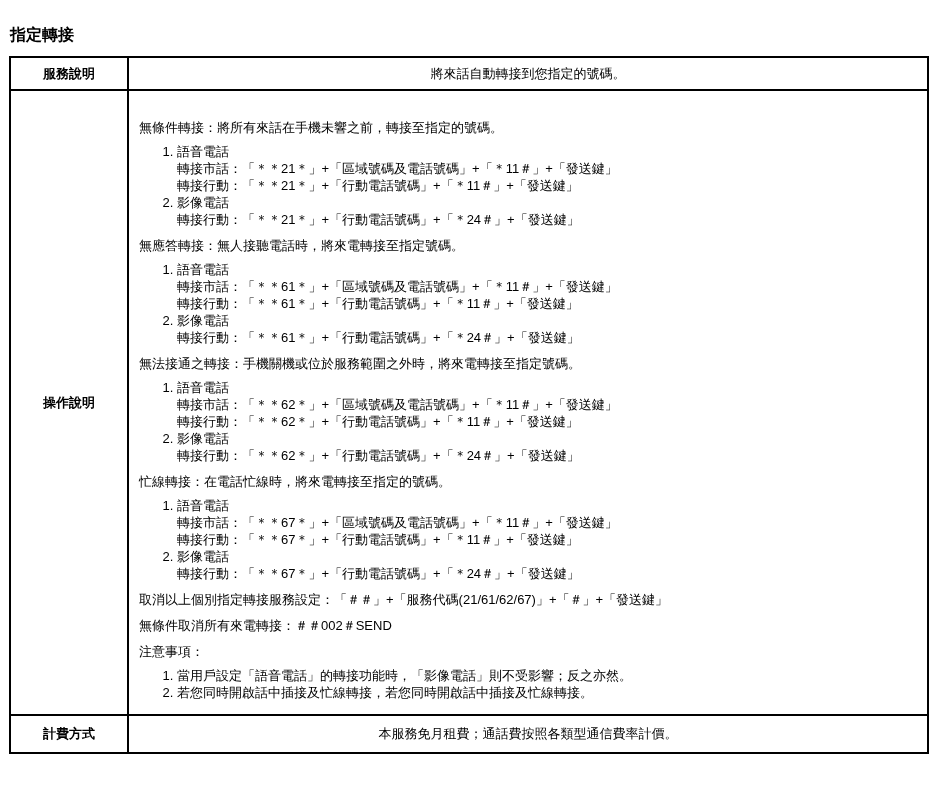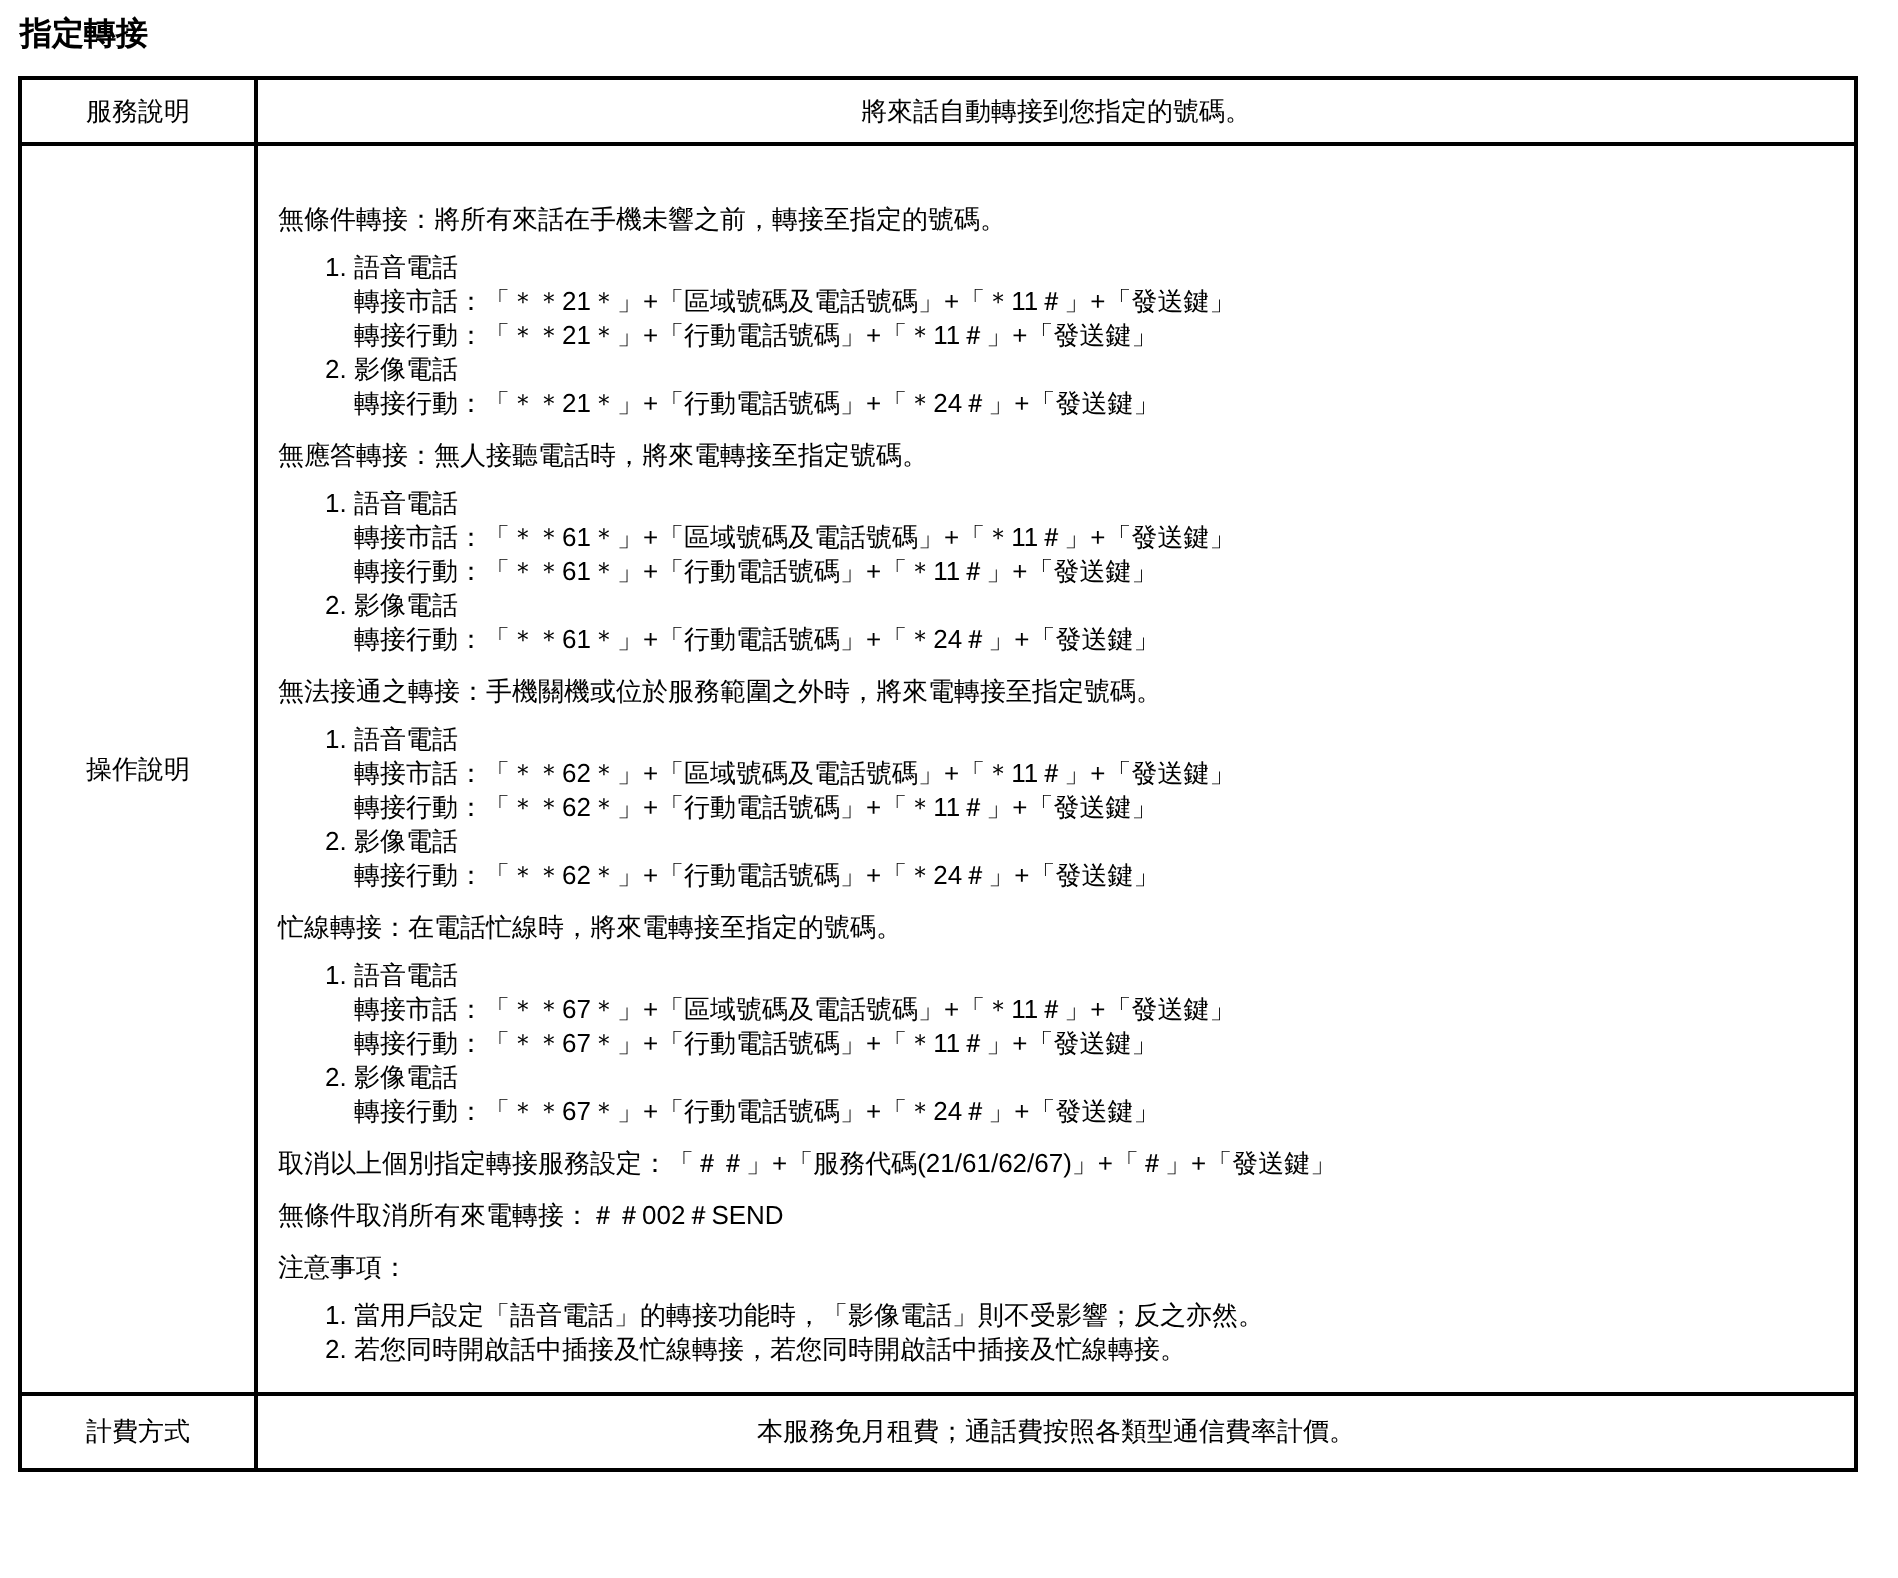--- a/index.html
+++ b/index.html
@@ -12,39 +12,39 @@
   }
   body {
     width: 949px;
     height: 789px;
     overflow: hidden;
   }
   .page-title {
     font-size: 16px;
     font-weight: bold;
     margin: 0;
-    padding: 9px 0 0 10px;
+    padding: 27px 0 0 10px;
     line-height: 18px;
     font-family: Liberation Mono, monospace;
   }
   table.service-table {
     border-collapse: collapse;
     table-layout: fixed;
     width: 920px;
     margin: 11px 0 0 9px;
   }
   table.service-table th,
   table.service-table td {
     border: 2px solid #000000;
     font-size: 13px;
     vertical-align: middle;
   }
   th.label-cell {
     width: 118px;
-    font-weight: normal;
+    font-weight: bold;
     text-align: center;
     padding: 4px 2px;
   }
   td.center-cell {
     text-align: center;
     height: 33px;
     padding: 4px 8px;
   }
   td.billing-cell {
     text-align: center;

